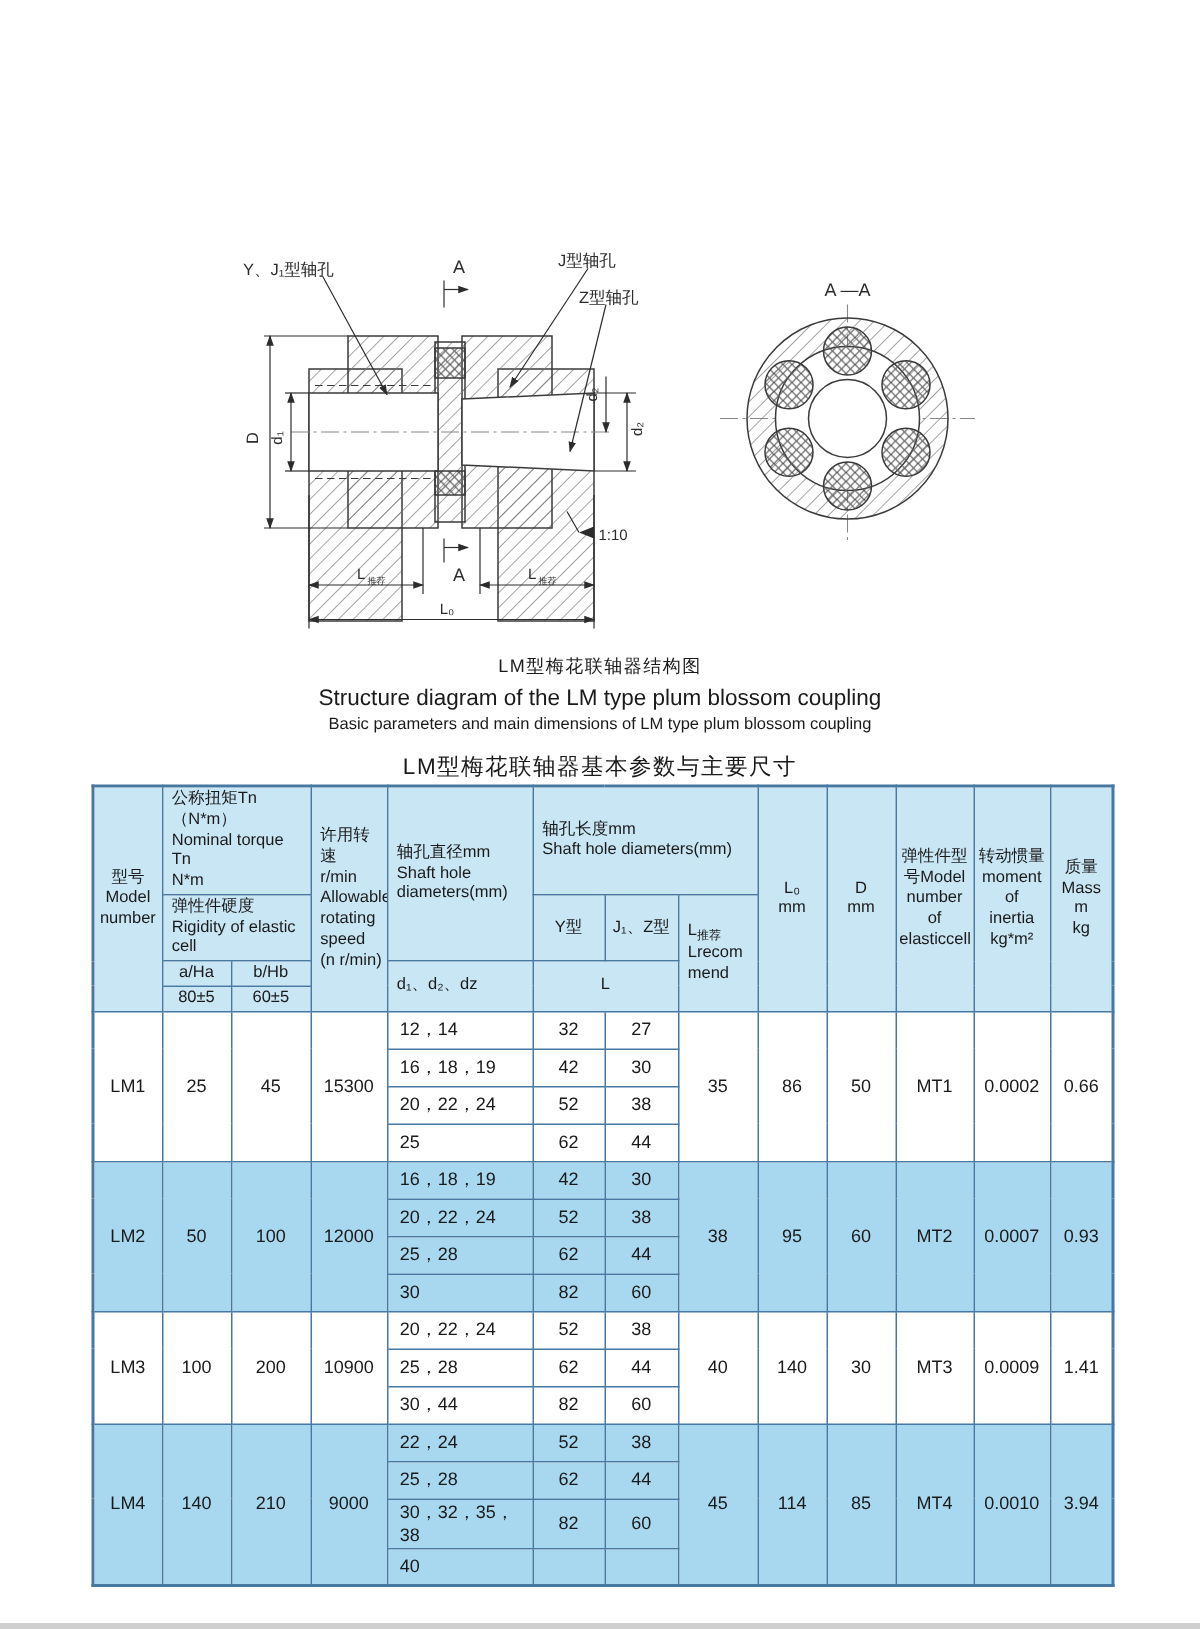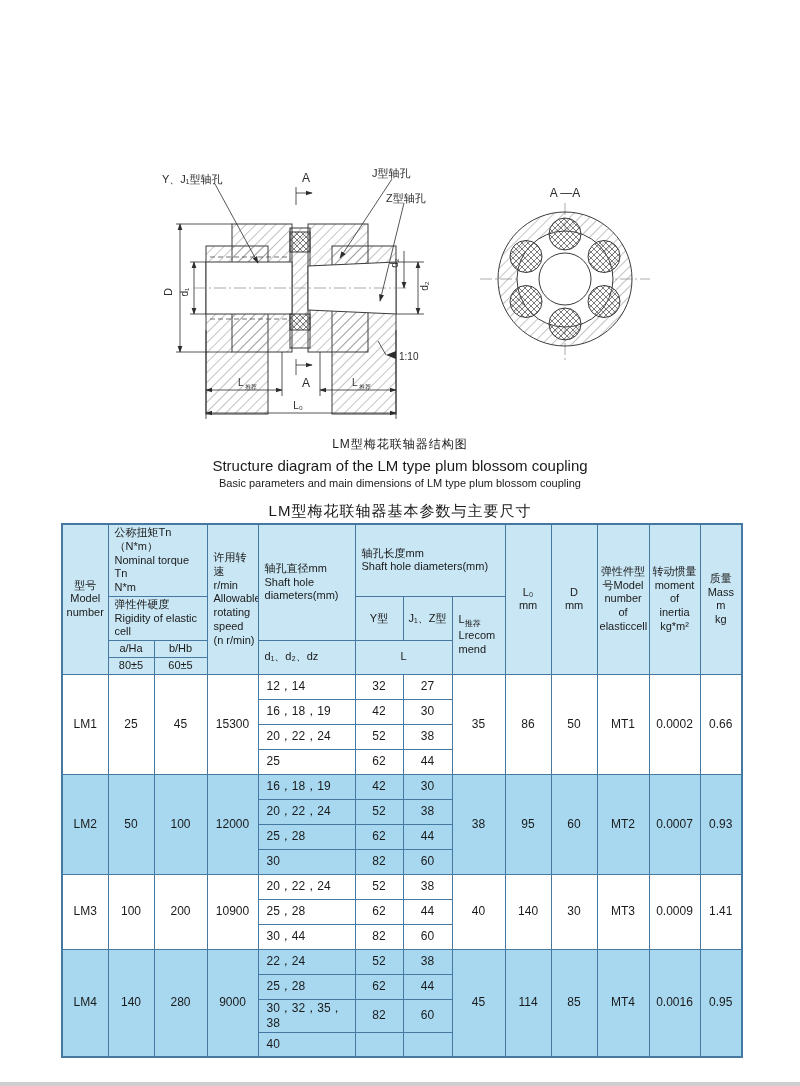--- a/index.html
+++ b/index.html
@@ -306,31 +306,31 @@
         <td>44</td>
       </tr>
       <tr style="height: 25px;">
         <td class="dia">30，44</td>
         <td>82</td>
         <td>60</td>
       </tr>
       <tr class="hl" style="height: 25px;">
         <td rowspan="4">LM4</td>
         <td rowspan="4">140</td>
-        <td rowspan="4">280</td>
+        <td rowspan="4">210</td>
         <td rowspan="4">9000</td>
         <td class="dia">22，24</td>
         <td>52</td>
         <td>38</td>
         <td rowspan="4">45</td>
         <td rowspan="4">114</td>
         <td rowspan="4">85</td>
         <td rowspan="4">MT4</td>
-        <td rowspan="4">0.0016</td>
-        <td rowspan="4">0.95</td>
+        <td rowspan="4">0.0010</td>
+        <td rowspan="4">3.94</td>
       </tr>
       <tr class="hl" style="height: 25px;">
         <td class="dia">25，28</td>
         <td>62</td>
         <td>44</td>
       </tr>
       <tr class="hl" style="height: 25px;">
         <td class="dia">30，32，35，38</td>
         <td>82</td>
         <td>60</td>

